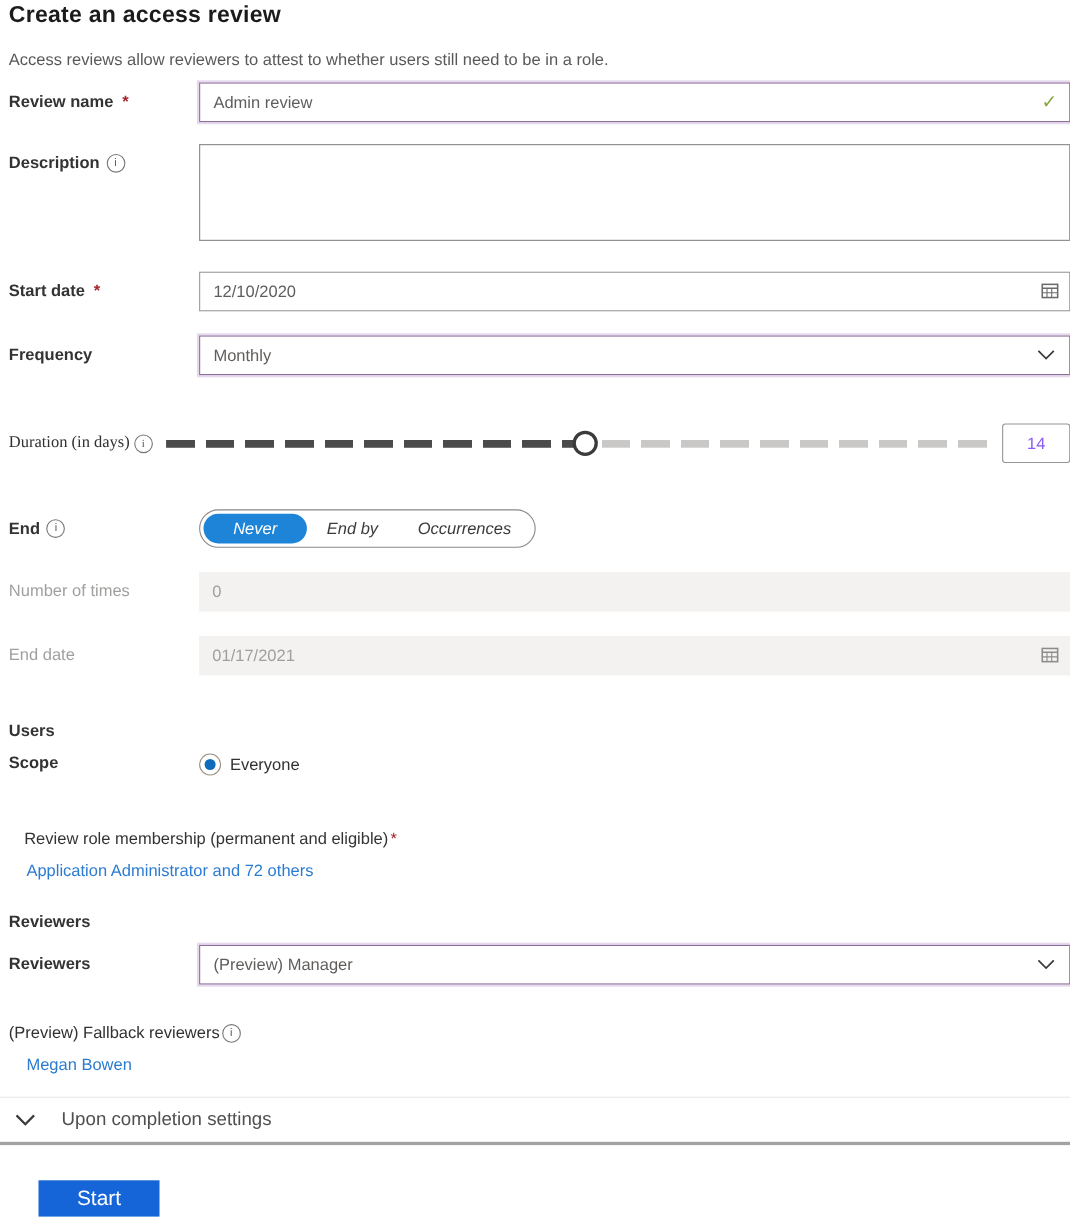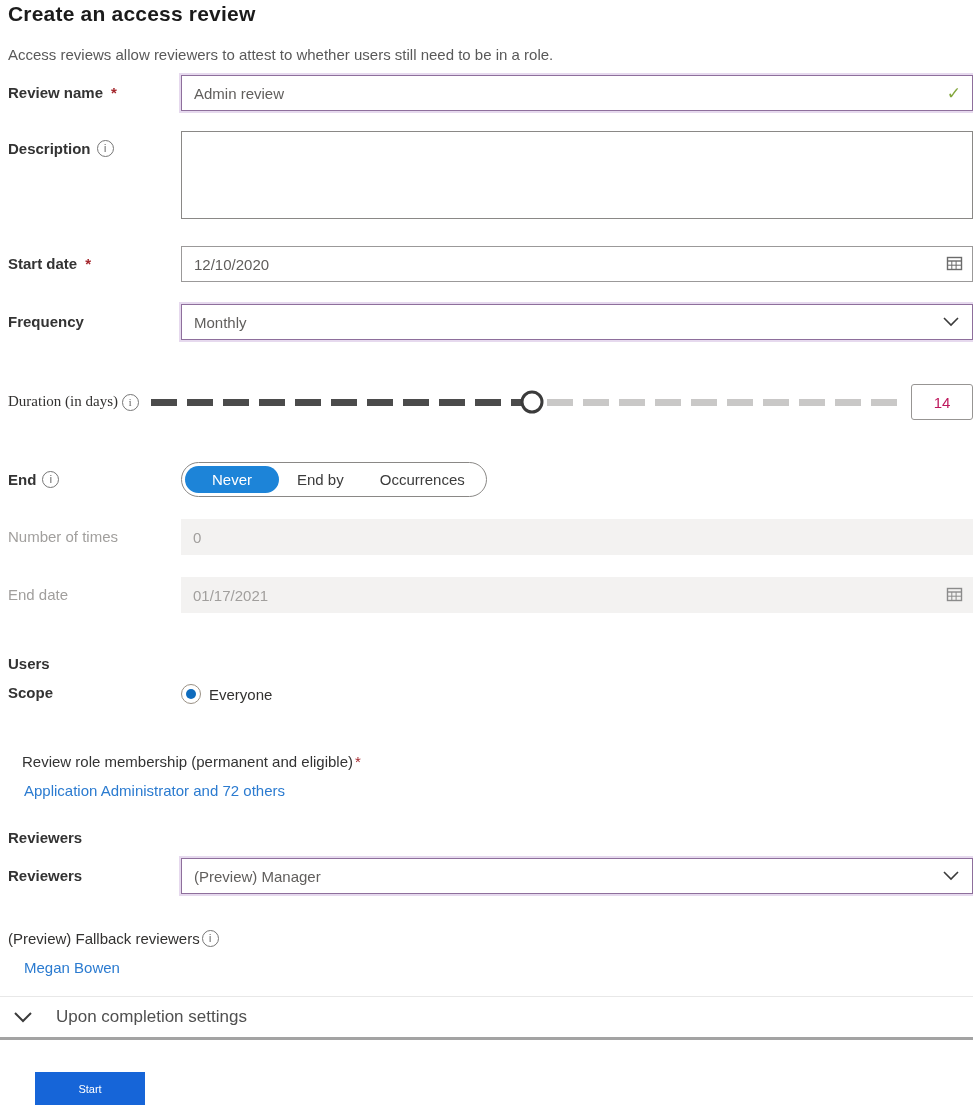--- a/index.html
+++ b/index.html
@@ -38,24 +38,24 @@
   .dur-row{display:flex;align-items:center;}
   .dur-row .lbl{padding-top:0;}
   .slider-wrap{flex:1;display:flex;align-items:center;margin-left:12px;}
   .slider-track{position:relative;flex:1;height:7px;margin-right:12px;
     background:repeating-linear-gradient(90deg,#c9c8c7 0 26px,transparent 26px 36px);}
   .slider-fill{position:absolute;left:0;top:0;height:7px;width:50%;
     background:repeating-linear-gradient(90deg,#4b4b4b 0 26px,transparent 26px 36px);}
   .slider-thumb{position:absolute;top:50%;transform:translate(-50%,-50%);
     width:17px;height:17px;border:3px solid #3b3b3b;border-radius:50%;background:#fff;}
   .dur-value{width:60px;height:34px;border:1px solid #979593;border-radius:3px;
-    display:flex;align-items:center;justify-content:center;color:#be185d;flex:0 0 60px;}
+    display:flex;align-items:center;justify-content:center;color:#8b5cf6;flex:0 0 60px;}
   
   .toggle-group{display:inline-flex;align-items:center;border:1px solid #8a8886;border-radius:18px;
-    background:#fff;padding:3px;gap:0;}
+    background:#fff;padding:3px;gap:0;font-style:italic;}
   .toggle-opt{padding:5px 18px;color:#3b3b3b;cursor:default;}
   .toggle-opt.selected{background:#1d84d8;color:#fff;border-radius:15px;padding:5px 27px;font-weight:400;}
   
   .disabled-field{background:#f3f2f1;border:none;color:#a19f9d;}
   
   .radio-row{display:flex;align-items:center;}
   .radio-outer{width:18px;height:18px;border:1px solid #9a9185;border-radius:50%;
     display:flex;align-items:center;justify-content:center;background:#fff;margin-right:8px;}
   .radio-dot{width:10px;height:10px;border-radius:50%;background:#0f6cbd;}
   .section-heading{font-weight:700;color:#333;}
@@ -63,21 +63,21 @@
   .link{color:#2b7bd0;padding-left:16px;cursor:pointer;}
   
   .completion-bar{
     margin-left:-8px;width:973px;height:44px;margin-top:20px;
     border-top:1px solid #e8e8e8;border-bottom:3px solid #a3a3a3;
     display:flex;align-items:center;color:#4f4f4f;font-size:17px;box-sizing:border-box;
   }
   .completion-bar .chevron{margin:0 24px 0 14px;display:flex;}
   .btn-start{
     margin:32px 0 0 27px;width:110px;height:33px;background:#1665d8;color:#fff;
-    border:none;font-size:11px;font-family:inherit;cursor:pointer;display:flex;
+    border:none;font-size:19px;font-family:inherit;cursor:pointer;display:flex;
     align-items:center;justify-content:center;
   }
   .cal-icon,.chev-svg{display:block;}
   .mt12{margin-top:12px;} .mt20{margin-top:20px;} .mt22{margin-top:22px;}
   .mt24{margin-top:24px;} .mt30{margin-top:30px;} .mt32{margin-top:49px;}
   .mt36{margin-top:36px;} .mt42{margin-top:42px;} .mt44{margin-top:44px;}
 </style>
 </head>
 <body>
 

